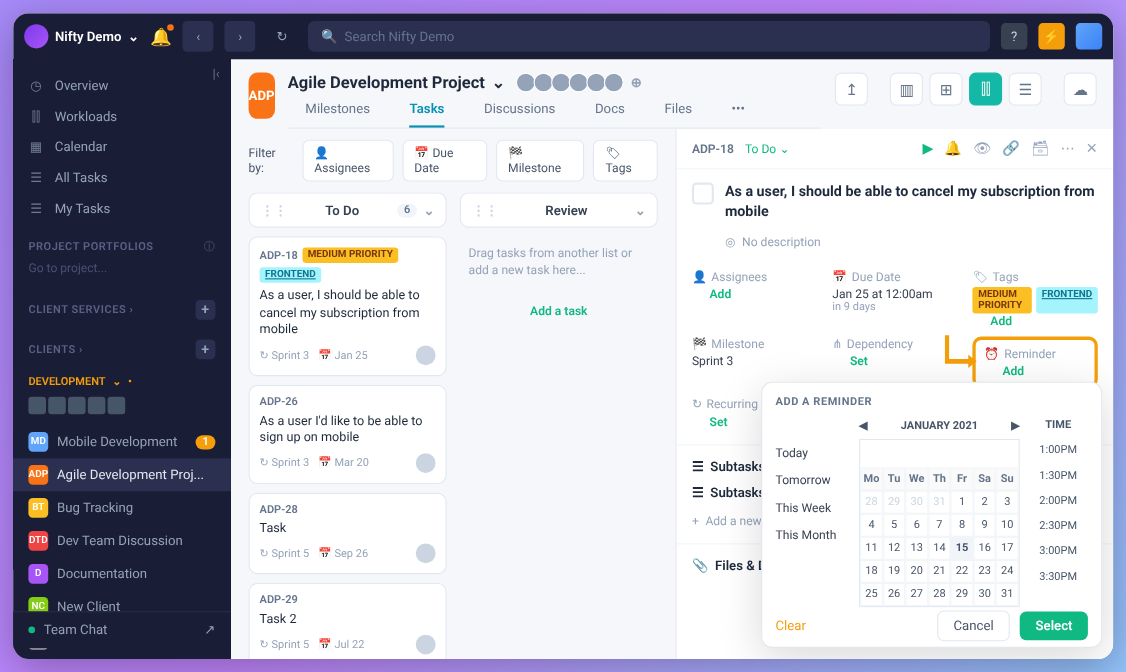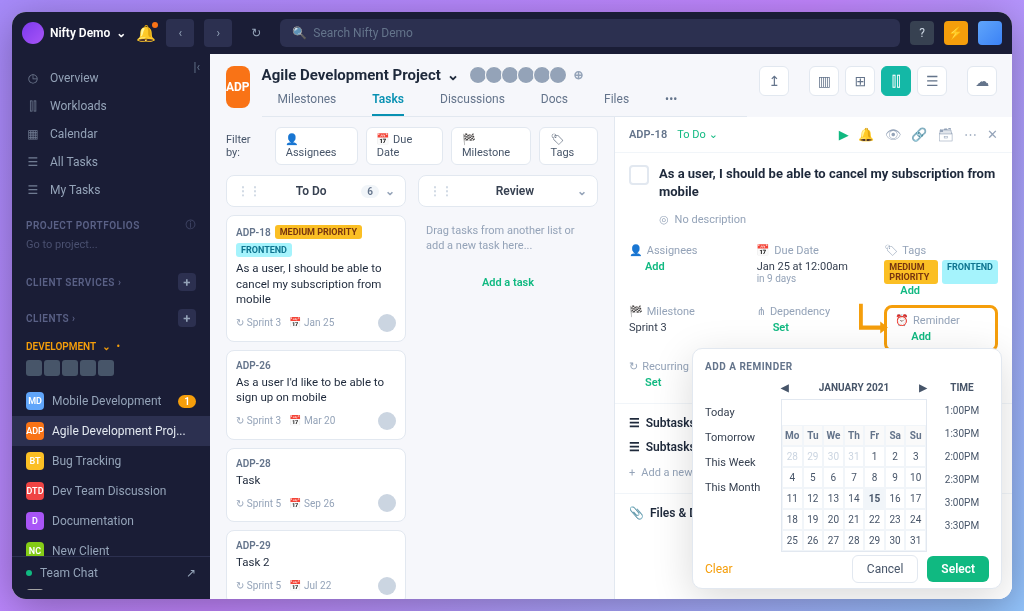--- a/index.html
+++ b/index.html
@@ -52,21 +52,21 @@
 .col-hdr { background:#fff; border:1px solid #e2e8f0; border-radius:8px; padding:8px 10px; display:flex; align-items:center; gap:6px; font-size:12px; font-weight:600; color:#374151; }
 .col-hdr .count { background:#f1f5f9; padding:1px 6px; border-radius:8px; font-size:10px; color:#64748b; }
 .col-hdr .chev { margin-left:auto; color:#94a3b8; }
 .card { background:#fff; border:1px solid #e2e8f0; border-radius:8px; padding:9px; font-size:11px; color:#334155; cursor:pointer; }
 .card .cid { font-size:10px; font-weight:600; color:#64748b; display:flex; gap:4px; align-items:center; margin-bottom:4px; flex-wrap:wrap; }
 .card .ctitle { font-size:11.5px; color:#1e293b; line-height:1.35; margin-bottom:6px; }
 .card .meta { display:flex; gap:8px; font-size:10px; color:#94a3b8; align-items:center; }
 .card .av { width:18px; height:18px; border-radius:50%; background:#cbd5e1; margin-left:auto; }
 .tag-pill { font-size:9px; font-weight:700; padding:2px 5px; border-radius:3px; }
 .tag-med { background:#fbbf24; color:#78350f; }
-.tag-fe { background:#a5f3fc; color:#0e7490; }
+.tag-fe { background:#a5f3fc; color:#0e7490;text-decoration:underline; }
 .add-row { text-align:center; font-size:11px; color:#10b981; padding:6px; cursor:pointer; font-weight:600; }
 .placeholder-text { font-size:11px; color:#94a3b8; padding:8px; line-height:1.4; }
 .detail-panel { width:398px; background:#fff; border-left:1px solid #e2e8f0; display:flex; flex-direction:column; font-size:12px; color:#475569; overflow:hidden; position:relative; }
 .detail-top { padding:10px 14px; display:flex; align-items:center; gap:10px; border-bottom:1px solid #f1f5f9; }
 .detail-top .tid { font-weight:600; color:#64748b; font-size:11px; }
 .detail-top .status { color:#10b981; font-size:11px; display:flex; align-items:center; gap:3px; }
 .detail-top .ractions { margin-left:auto; display:flex; gap:10px; color:#94a3b8; font-size:13px; }
 .detail-top .ractions span { cursor:pointer; }
 .detail-title-row { padding:12px 14px; display:flex; gap:10px; }
 .detail-title-row .chk { width:20px; height:20px; border:2px solid #e2e8f0; border-radius:4px; flex-shrink:0; }

